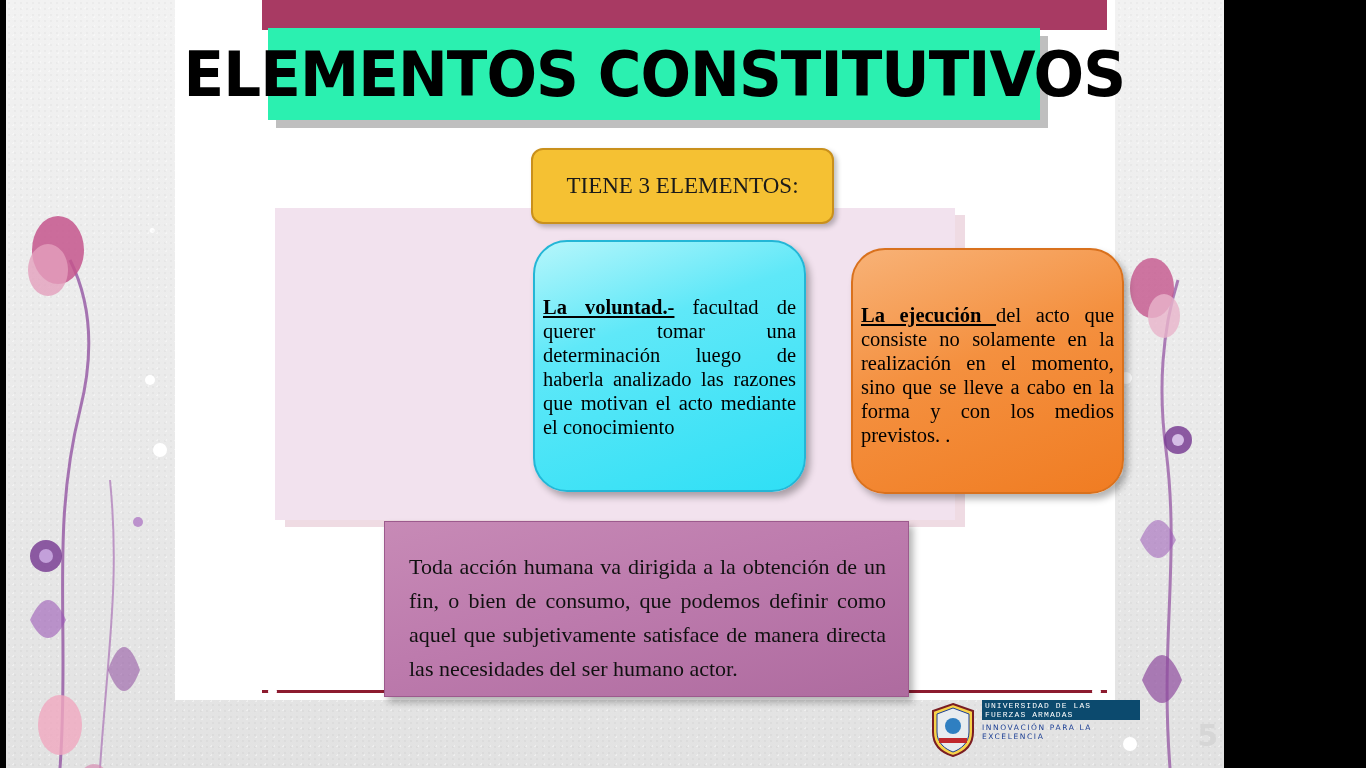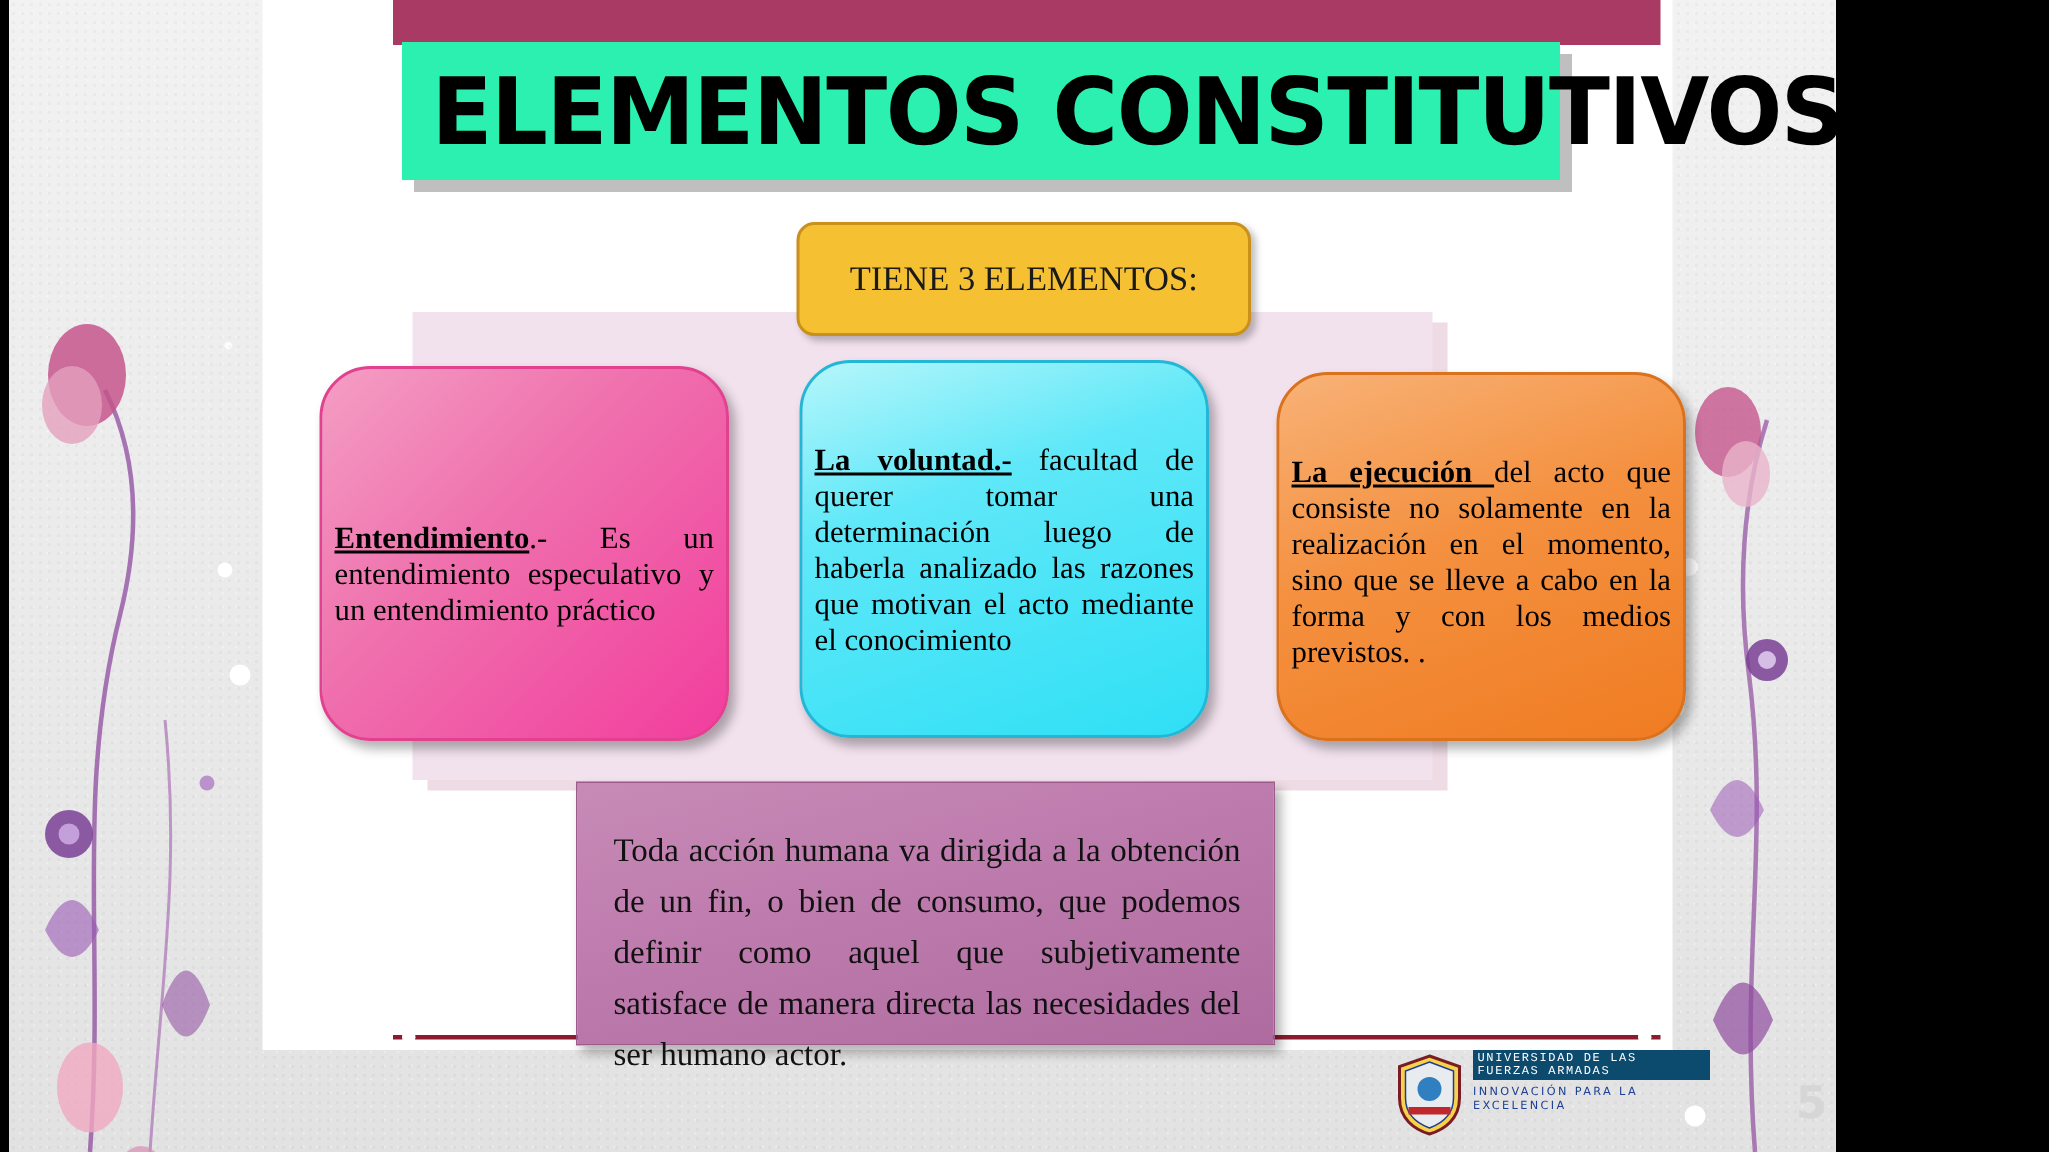--- a/index.html
+++ b/index.html
@@ -101,21 +101,21 @@
 
   
   .title-box {
     position: absolute;
     left: 268px; top: 28px;
     width: 772px; height: 92px;
     background: #2bf0b0;
     box-shadow: 8px 8px 0 rgba(0,0,0,0.25);
     display: flex;
     align-items: center;
-    justify-content: flex-start;
+    justify-content: center;
   }
   .title-text {
     font-family: "DejaVu Sans", sans-serif;
     font-weight: bold;
     font-size: 62px;
     letter-spacing: -1px;
     color: #000000;
     white-space: nowrap;
     transform: scaleX(0.96);
   }
@@ -183,21 +183,21 @@
     background: linear-gradient(160deg, #f8b277 0%, #f4903f 45%, #f07c22 100%);
     border: 2px solid #d9711d;
   }
   #box-2 p, #box-3 p { align-self: flex-start; margin-top: 38px; }
   #box-1 p { margin-top: 30px; }
 
   
   .bottom-box {
     position: absolute;
     left: 384px; top: 521px;
-    width: 466px; height: 176px;
+    width: 525px; height: 176px;
     background: linear-gradient(165deg, #c78ab6 0%, #bd7bad 45%, #ae6b9f 100%);
     border: 1px solid #9c5a8d;
     box-sizing: border-box;
     padding: 28px 22px 0 24px;
     box-shadow: 4px 5px 7px rgba(0,0,0,0.3);
   }
   .bottom-box p {
     margin: 0;
     font-size: 22px;
     line-height: 1.55;
@@ -305,23 +305,20 @@
   <div class="bottom-dot" style="left:1092px"></div>
 
   <div class="title-box">
     <span class="title-text">ELEMENTOS CONSTITUTIVOS</span>
   </div>
 
   <div class="yellow-box">
     <span>TIENE 3 ELEMENTOS:</span>
   </div>
 
-  <div class="elem-box" id="box-1">
-    <p><b>Entendimiento</b><span>.- Es un entendimiento especulativo y un entendimiento práctico</span></p>
-  </div>
 
   <div class="elem-box" id="box-2">
     <p><b>La voluntad.-</b><span> facultad de querer tomar una determinación luego de haberla analizado las razones que motivan el acto mediante el conocimiento</span></p>
   </div>
 
   <div class="elem-box" id="box-3">
     <p><b>La ejecución </b><span>del acto que consiste no solamente en la realización en el momento, sino que se lleve a cabo en la forma y con los medios previstos. .</span></p>
   </div>
 
   <div class="bottom-box">

